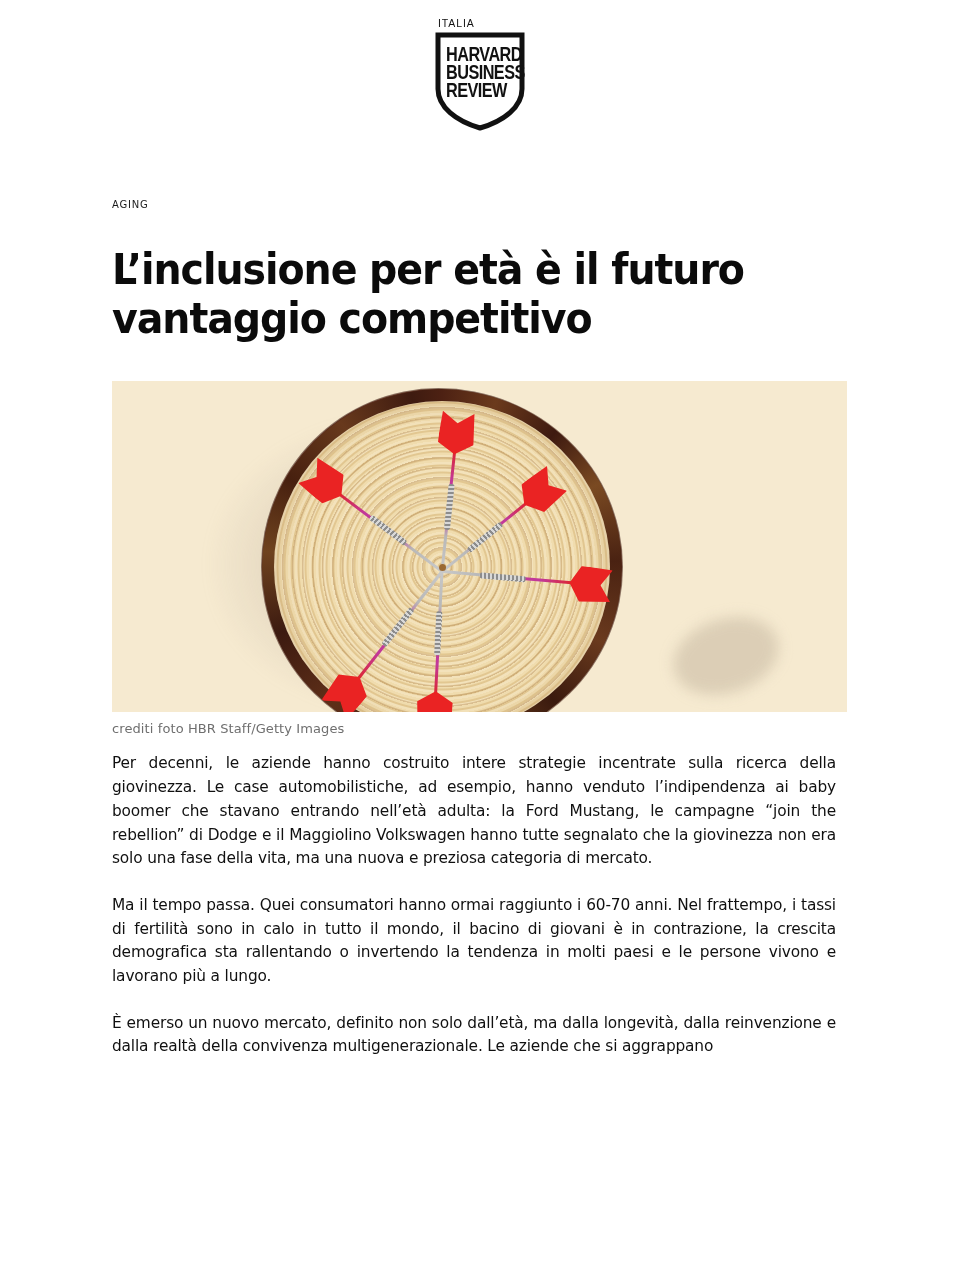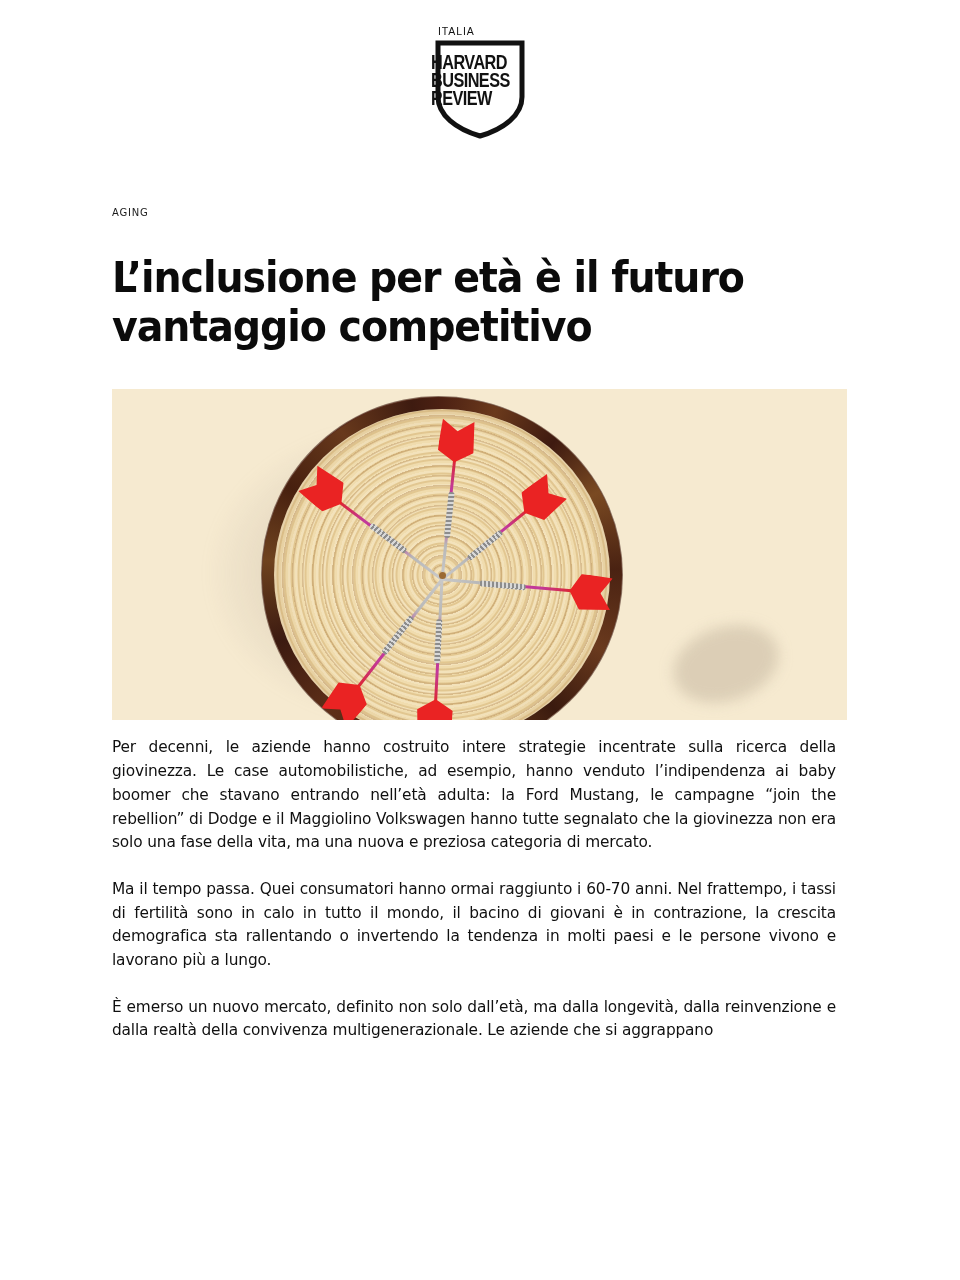--- a/index.html
+++ b/index.html
@@ -12,21 +12,21 @@
     height: 1280px;
     font-family: "DejaVu Sans", "Liberation Sans", sans-serif;
     color: #111111;
     position: relative;
     overflow: hidden;
   }
 
   
   .masthead {
     width: 100%;
-    padding-top: 23px;
+    padding-top: 15px;
     display: flex;
     justify-content: center;
     align-items: flex-start;
   }
   .logo-wrap {
     position: relative;
     width: 130px;
     height: 120px;
   }
   .logo-italia {
@@ -43,21 +43,21 @@
     position: absolute;
     top: 16px;
     left: 19px;
     width: 92px;
     height: 100px;
   }
   .logo-shield svg { display: block; }
   .logo-lines {
     position: absolute;
     top: 30px;
-    left: 16px;
+    left: 31px;
     width: 70px;
     line-height: 1.04;
   }
   .logo-line {
     font-family: "Liberation Sans", sans-serif;
     font-weight: 700;
     font-size: 17.5px;
     letter-spacing: -0.6px;
     color: #111;
     transform: scaleX(0.93) scaleY(1.12);
@@ -313,20 +313,21 @@
           <div class="flight" style="left:134px;"></div>
         </div>
 
         <div class="dart" style="transform: rotate(93deg);">
           <div class="shaft" style="width:126px;"></div>
           <div class="barrel" style="left:40px; width:44px;"></div>
           <div class="flight" style="left:120px;"></div>
         </div>
       </div>
     </div>
+    <figcaption class="caption">crediti foto HBR Staff/Getty Images</figcaption>
   </figure>
 
   <div class="body-copy">
     <p>Per decenni, le aziende hanno costruito intere strategie incentrate sulla ricerca della giovinezza. Le case automobilistiche, ad esempio, hanno venduto l’indipendenza ai baby boomer che stavano entrando nell’età adulta: la Ford Mustang, le campagne “join the rebellion” di Dodge e il Maggiolino Volkswagen hanno tutte segnalato che la giovinezza non era solo una fase della vita, ma una nuova e preziosa categoria di mercato.</p>
     <p>Ma il tempo passa. Quei consumatori hanno ormai raggiunto i 60-70 anni. Nel frattempo, i tassi di fertilità sono in calo in tutto il mondo, il bacino di giovani è in contrazione, la crescita demografica sta rallentando o invertendo la tendenza in molti paesi e le persone vivono e lavorano più a lungo.</p>
     <p>È emerso un nuovo mercato, definito non solo dall’età, ma dalla longevità, dalla reinvenzione e dalla realtà della convivenza multigenerazionale. Le aziende che si aggrappano</p>
   </div>
 
 </div>
 

